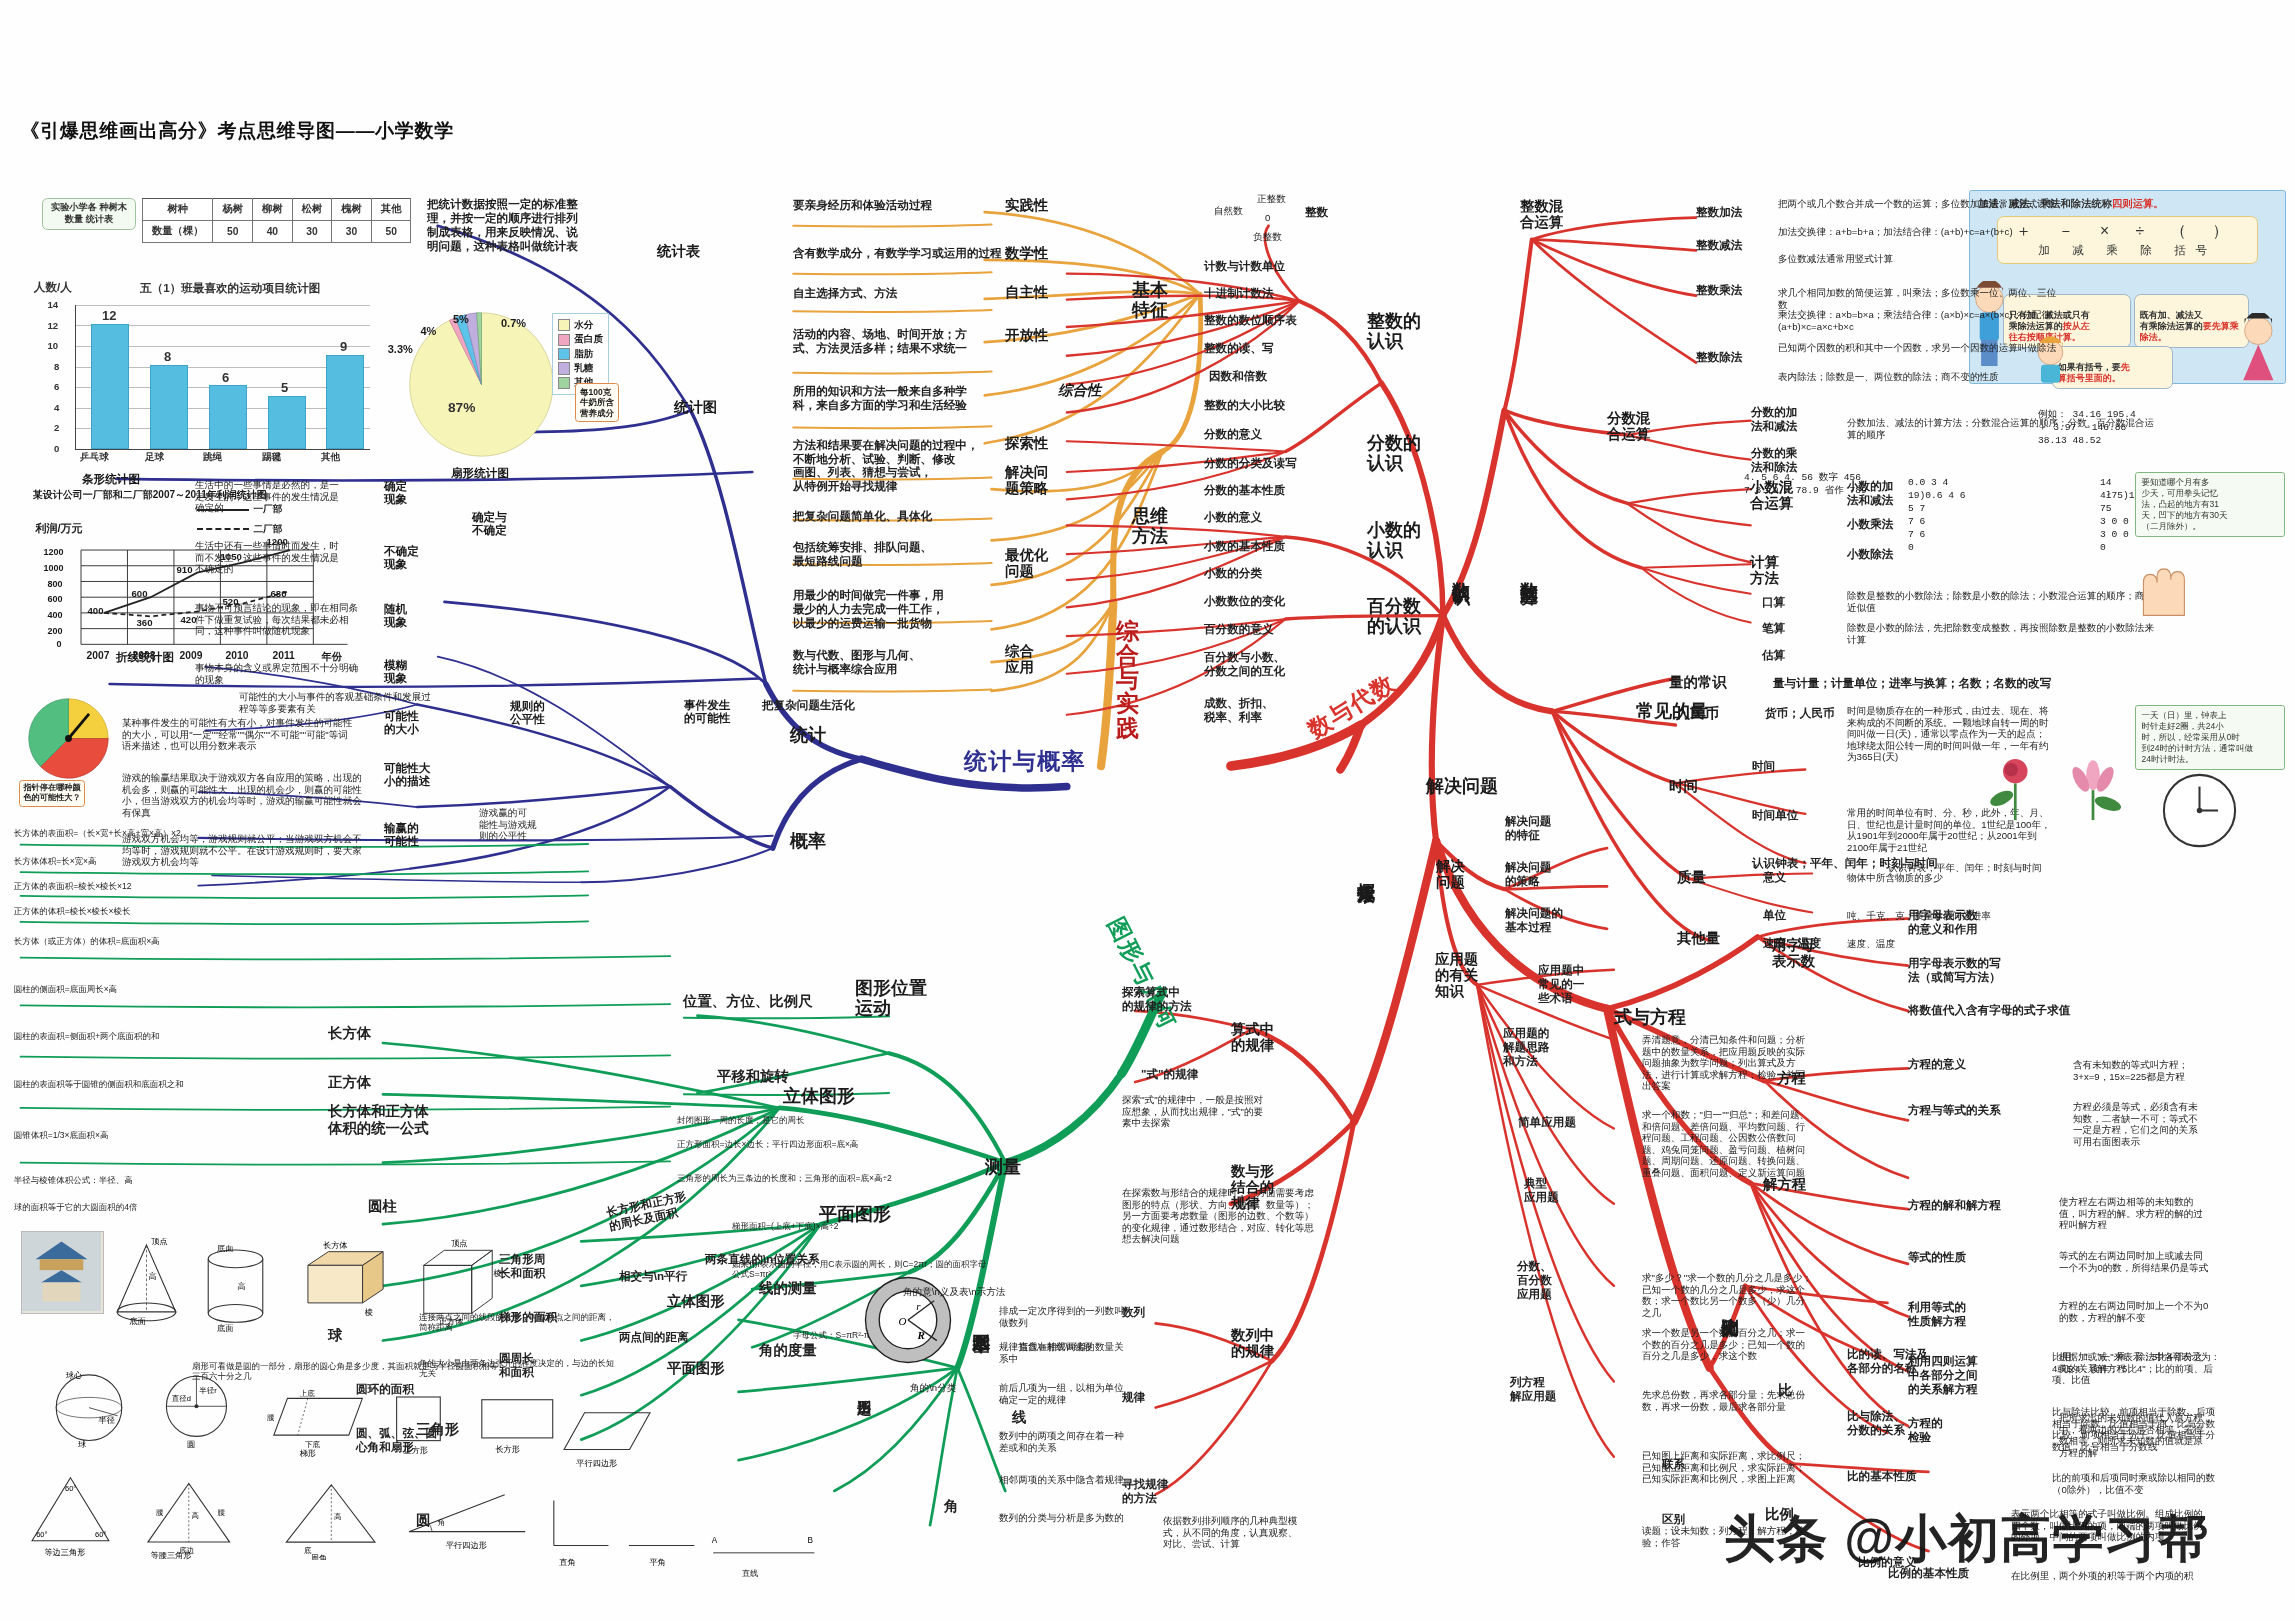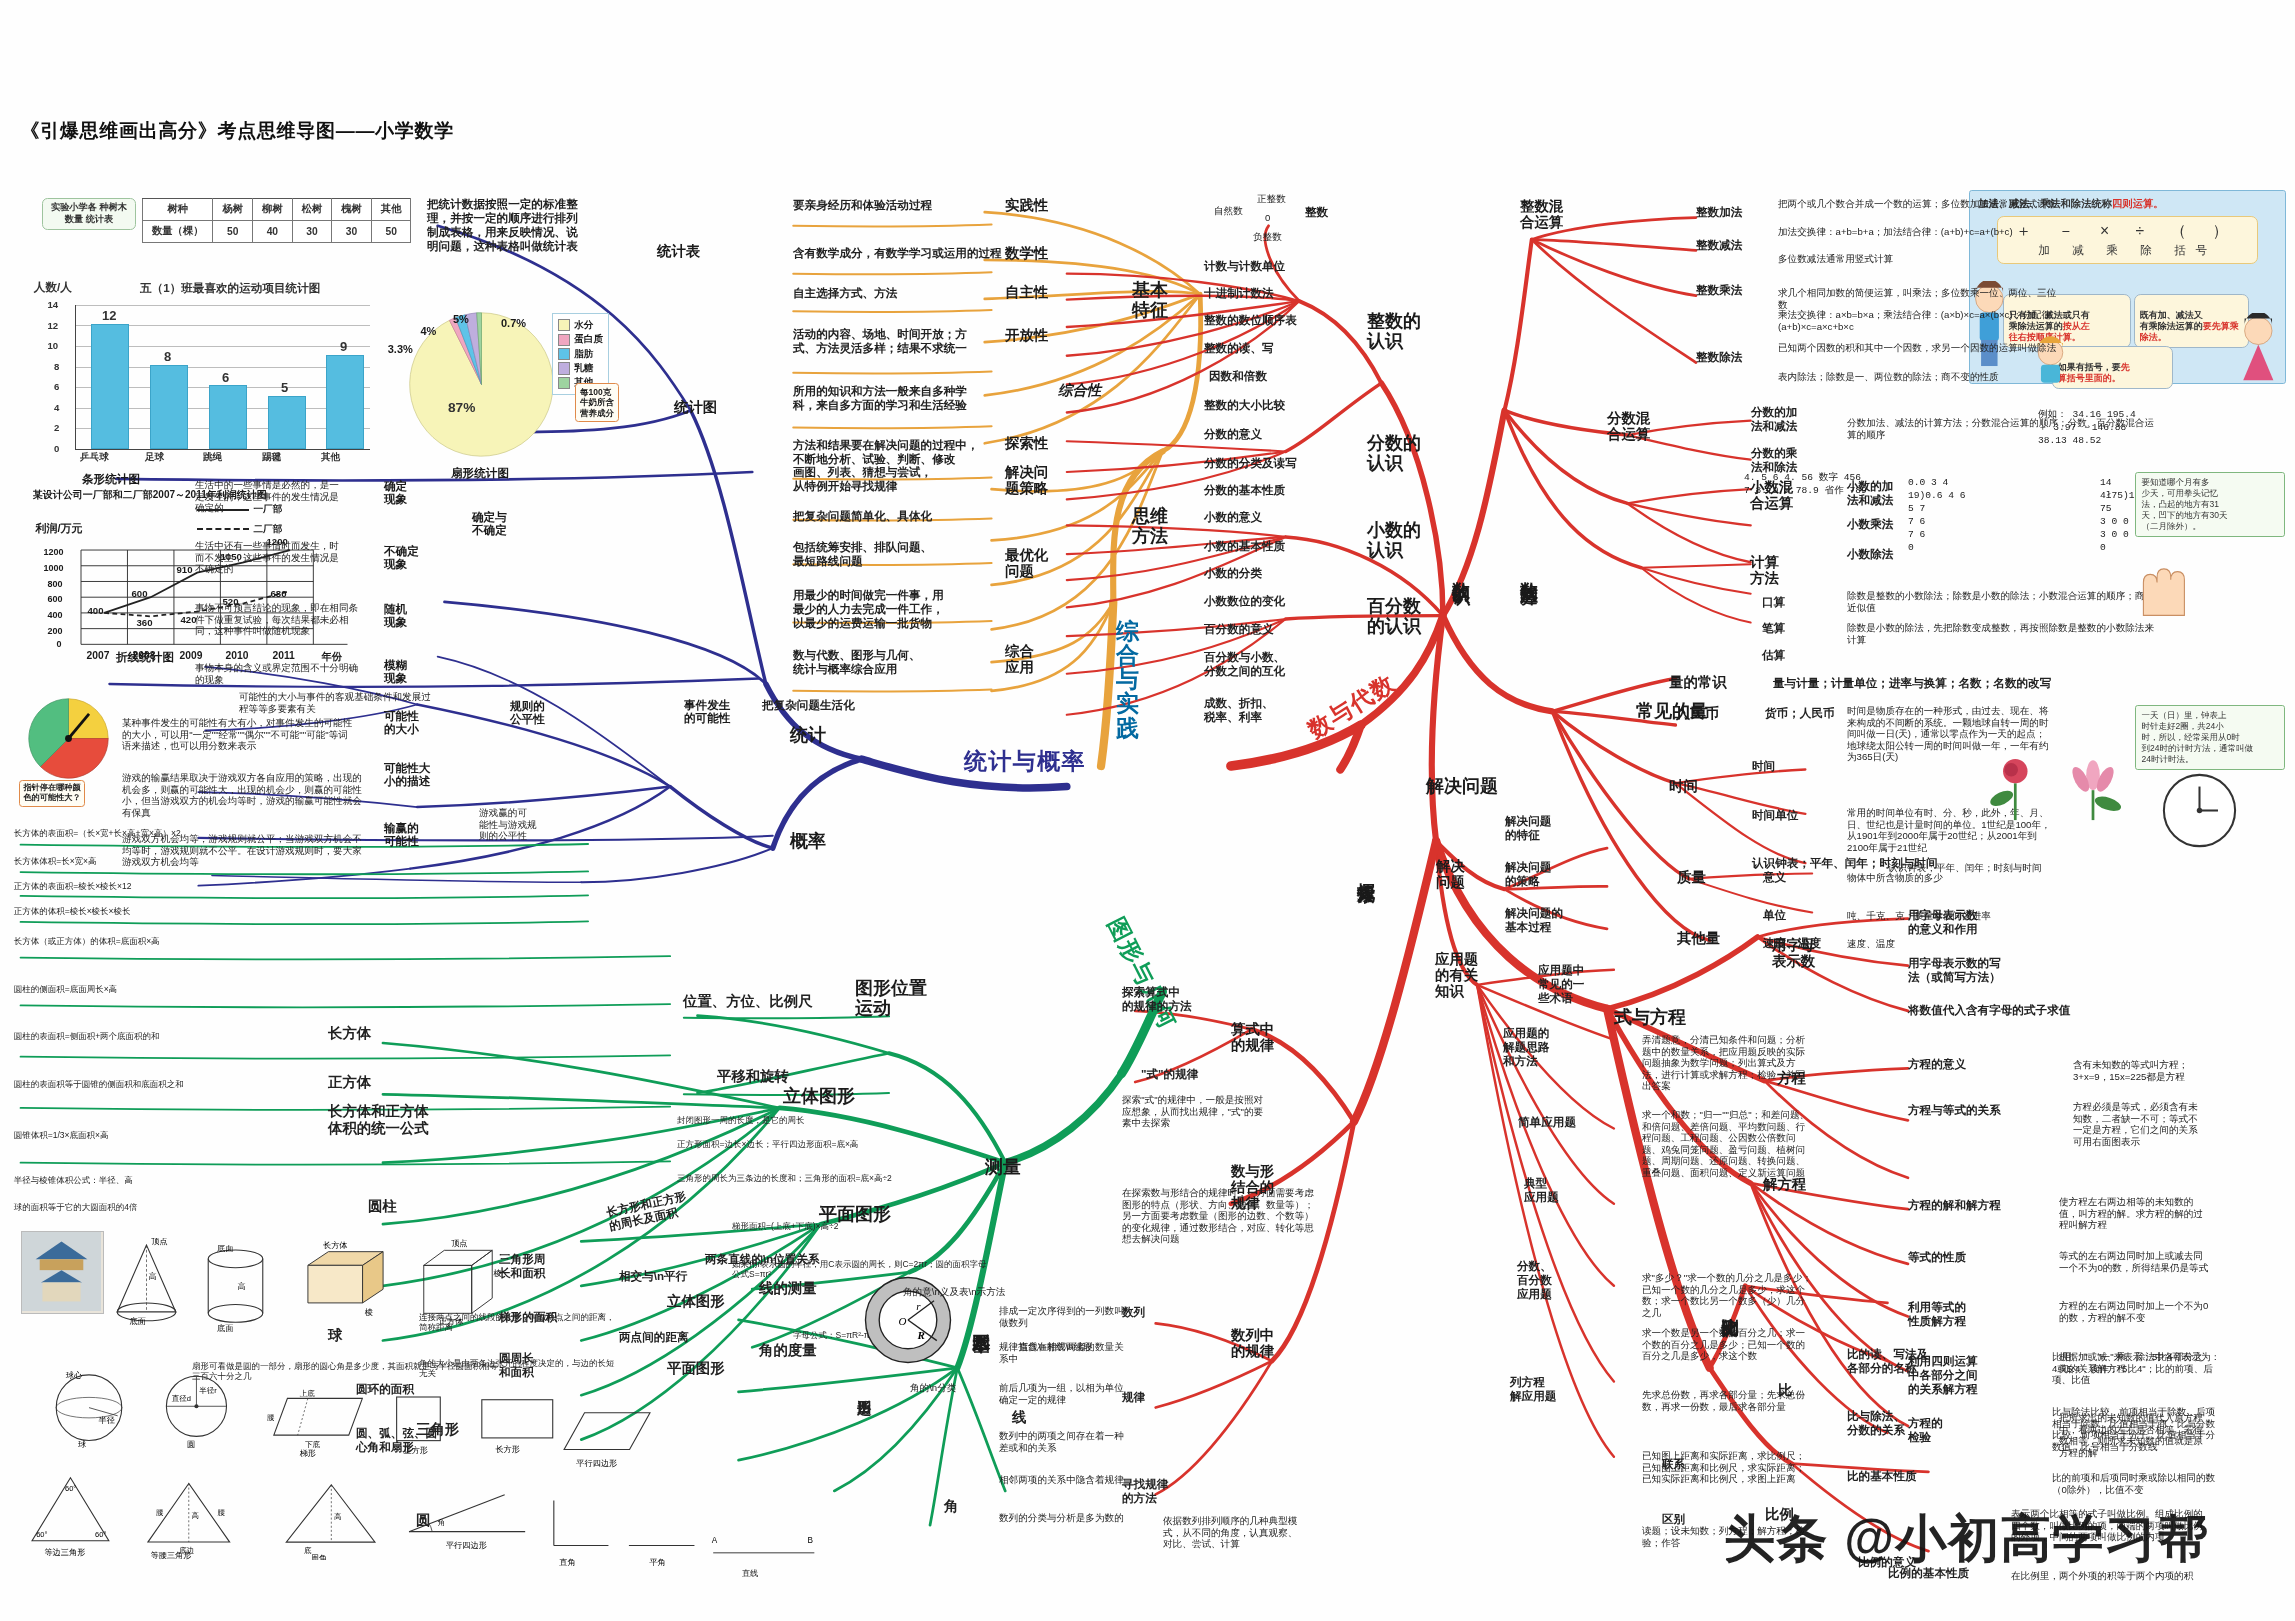--- a/index.html
+++ b/index.html
@@ -534,21 +534,21 @@
   <div class="node mid" style="left:1005px;top:464px;white-space:pre-line;">解决问
 题策略</div>
   <div class="node mid" style="left:1005px;top:547px;white-space:pre-line;">最优化
 问题</div>
   <div class="node mid" style="left:1005px;top:643px;white-space:pre-line;">综合
 应用</div>
   <div class="node big" style="left:1132px;top:506px;white-space:pre-line;">思维
 方法</div>
 
   <div class="abs main-branch" style="left:964px;top:749px;color:#2e2f8f;white-space:pre-line;line-height:1.05;">统计与概率</div>
-  <div class="abs main-branch" style="left:1116px;top:619px;color:#0369a1;white-space:pre-line;line-height:1.05;width:29px;">综合与实践</div>
+  <div class="abs main-branch" style="left:1116px;top:619px;color:#b91c1c;white-space:pre-line;line-height:1.05;width:29px;">综合与实践</div>
   <div class="abs main-branch" style="left:1303px;top:691px;color:#d8332c;transform:rotate(-32deg);">数与代数</div>
   <div class="abs main-branch" style="left:1081px;top:958px;color:#0f9d58;transform:rotate(63deg);">图形与几何</div>
 
 
   <div class="leaf tiny" style="left:1214px;top:205px;">自然数</div>
   <div class="leaf tiny" style="left:1257px;top:193px;">正整数</div>
   <div class="leaf tiny" style="left:1265px;top:212px;">0</div>
   <div class="leaf tiny" style="left:1253px;top:231px;">负整数</div>
   <div class="node sml" style="left:1305px;top:205px;">整数</div>
   <div class="leaf sml" style="left:1204px;top:259px;">计数与计数单位</div>

